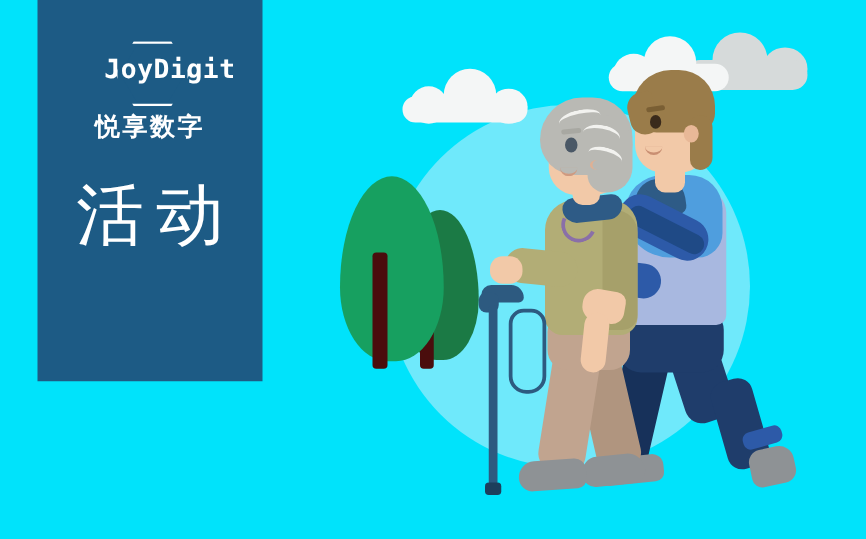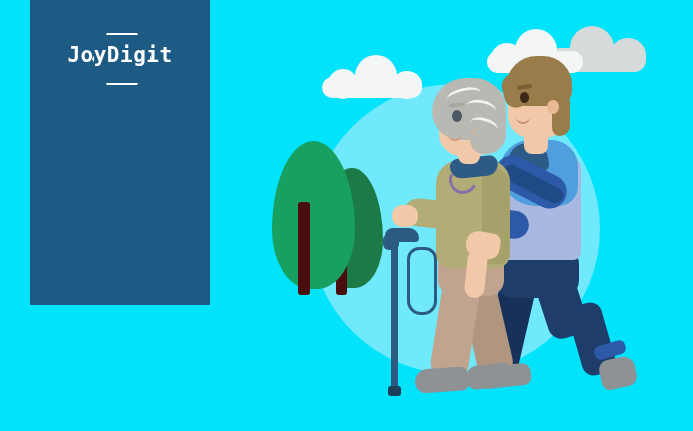--- a/index.html
+++ b/index.html
@@ -54,21 +54,21 @@
     border:2px solid #ffffff;
     clip-path:polygon(25% 0,75% 0,100% 50%,75% 100%,25% 100%,0 50%);
     background:transparent;
   }
   .logo-hex::after{
     content:"";position:absolute;inset:2px;
     background:#1d5b85;
     clip-path:polygon(25% 0,75% 0,100% 50%,75% 100%,25% 100%,0 50%);
   }
   .logo-text{
-    position:absolute;left:0;top:9px;width:150px;
+    position:absolute;left:16px;top:9px;width:150px;
     text-align:center;
     color:#fff;
     font-family:"DejaVu Sans Mono","Liberation Mono",monospace;
     font-weight:bold;
     font-size:21px;
     letter-spacing:0.5px;
     z-index:2;
   }
   .logo-cn{
     margin:8px auto 0;
@@ -264,19 +264,21 @@
                 background:transparent;"></div>
   </div>
 
   <div class="panel">
 
     <div class="logo-wrap">
       <div class="logo-hex"></div>
       <div class="logo-text">JoyDigit</div>
     </div>
 
+    <div class="logo-cn">悦享数字</div>
 
     <div class="title-block">
+      <span class="title-line thin">活动</span>
     </div>
 
   </div>
 
 </div>
 
 </body></html>

